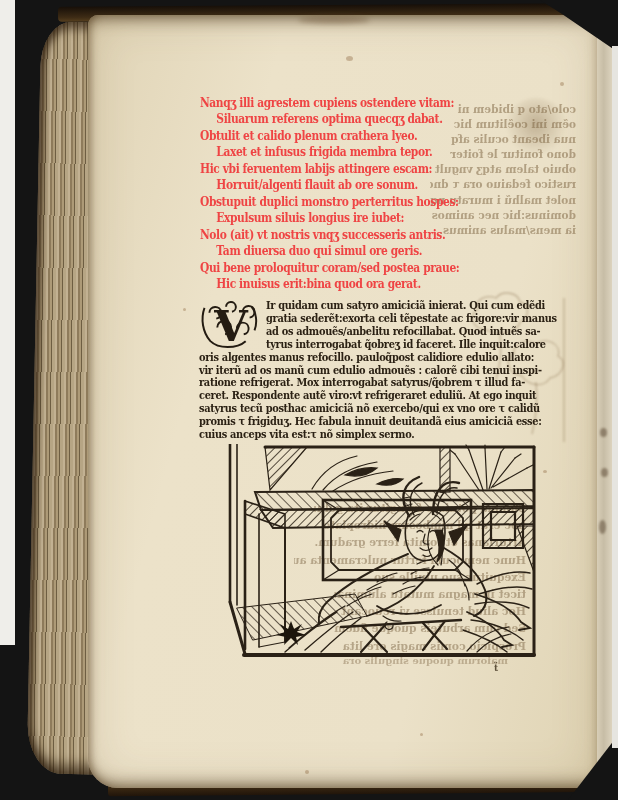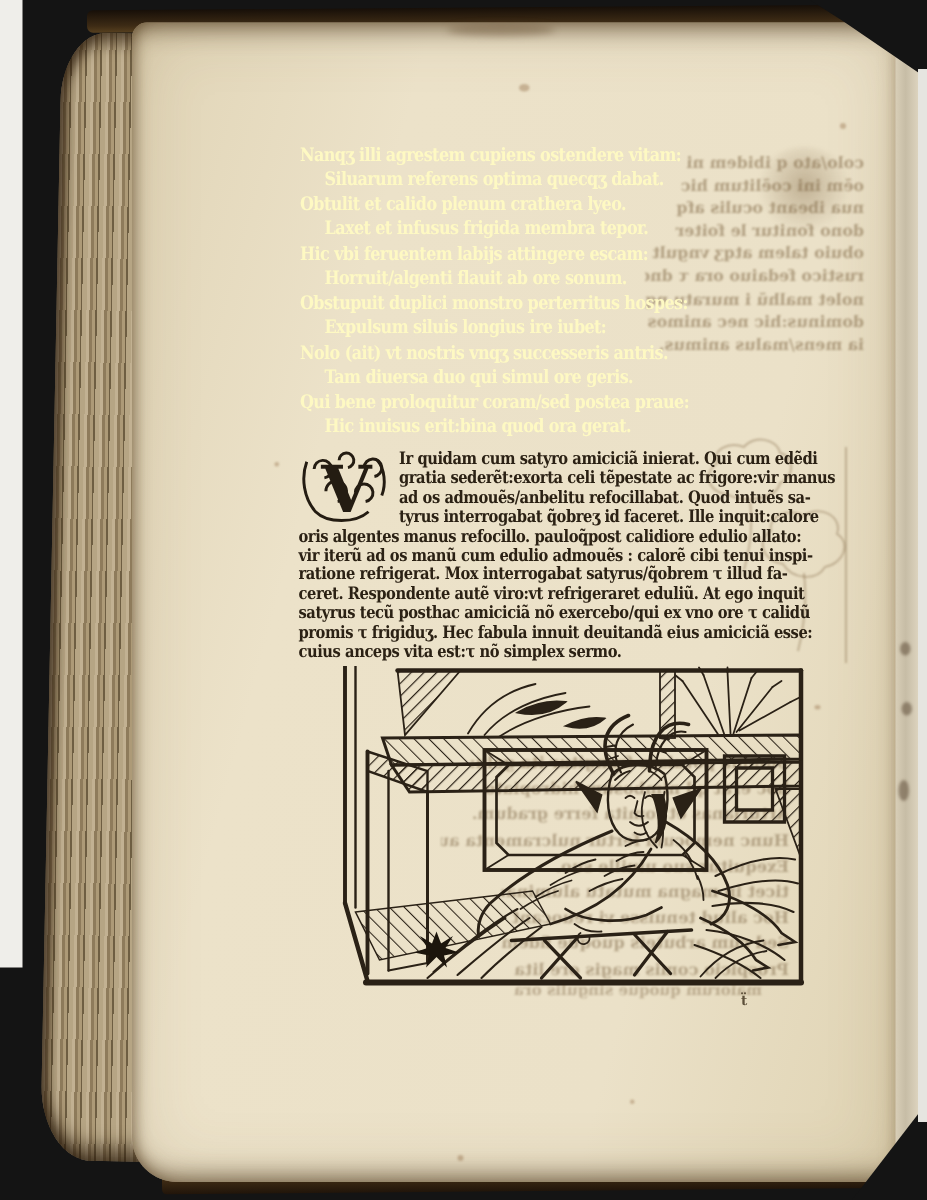--- a/index.html
+++ b/index.html
@@ -32,21 +32,21 @@
   .gutter{position:absolute;left:597px;top:20px;width:15px;height:744px;
       background:linear-gradient(90deg,#d8ceb7,#c7bda6 45%,#dcd3be);}
   .gutter-smudge{position:absolute;width:7px;height:9px;border-radius:50%;
       background:rgba(70,52,30,.45);filter:blur(1px);}
   
   .corner-tr{position:absolute;left:535px;top:0;width:83px;height:55px;background:#141414;
       clip-path:polygon(6% 0,100% 0,100% 95%,33% 26%);}
   .corner-br{position:absolute;left:568px;top:735px;width:50px;height:65px;background:#141414;
       clip-path:polygon(100% 0,100% 100%,0 100%);}
   
-  .verse{position:absolute;left:200px;top:95px;width:380px;color:#fef9c3;}
+  .verse{position:absolute;left:200px;top:95px;width:380px;color:#ef4444;}
   .verse-line{font-weight:bold;font-size:12.4px;line-height:16.45px;letter-spacing:-.45px;
       white-space:nowrap;transform:scaleX(.86);transform-origin:0 0;}
   .verse-line.indent{padding-left:19px;}
   .prose{position:absolute;left:199px;top:299px;width:378px;color:#2b2114;}
   .prose-row{display:flex;align-items:flex-start;}
   .dropcap{width:62px;height:51px;margin-right:5px;flex:0 0 auto;}
   .prose-line{font-weight:bold;font-size:11.4px;line-height:12.9px;letter-spacing:-.35px;
       white-space:nowrap;transform:scaleX(.86);transform-origin:0 0;}
   
   .ghost{position:absolute;font-weight:bold;color:rgba(125,100,66,.52);

